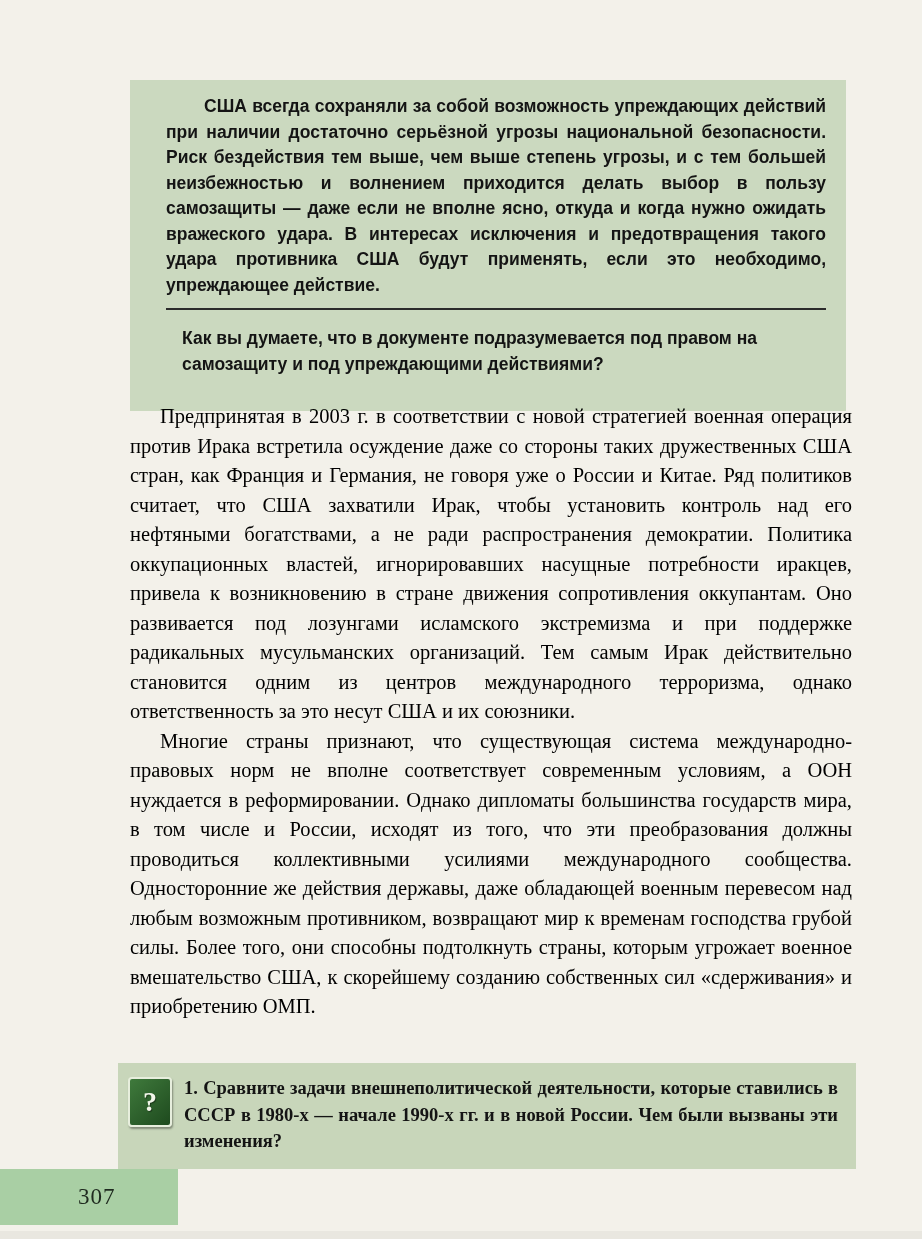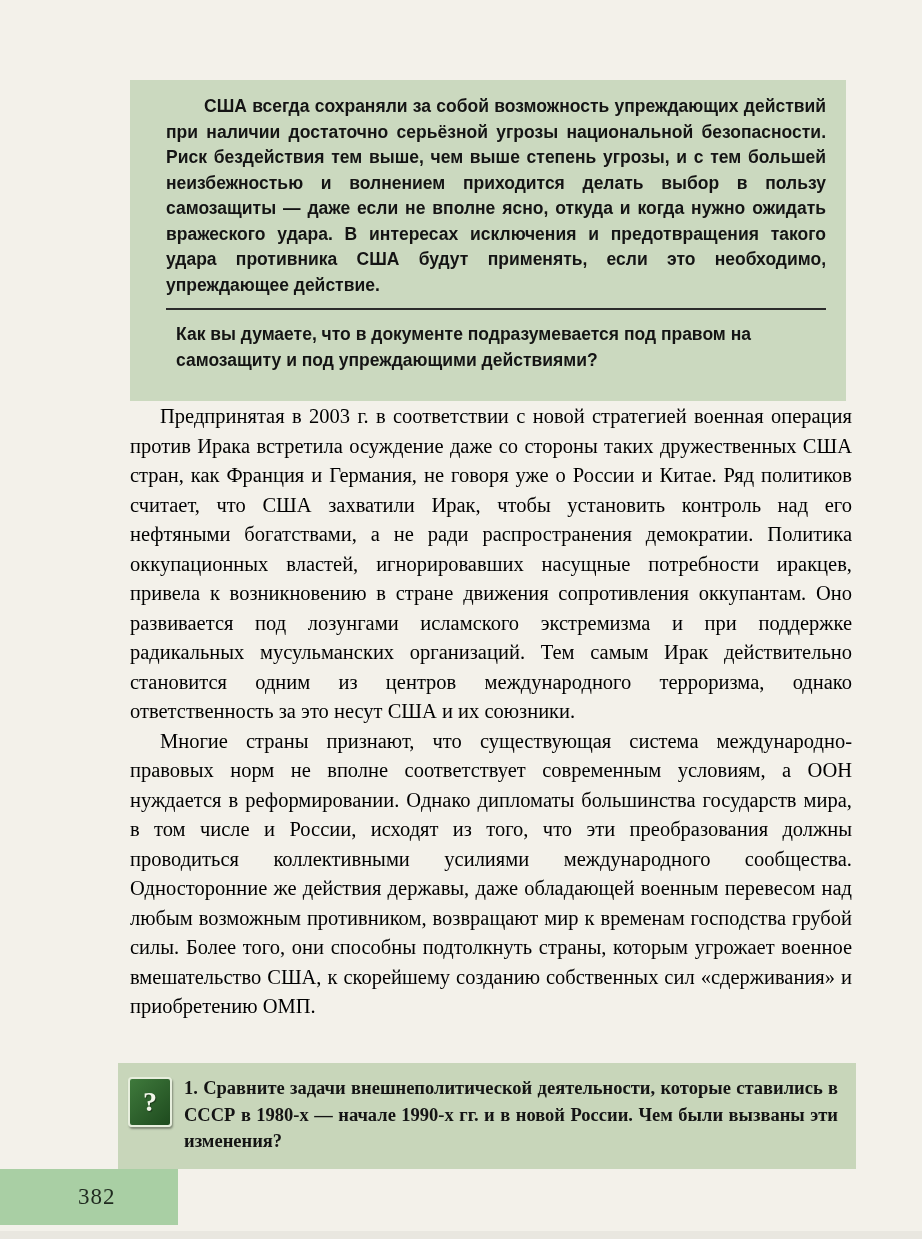--- a/index.html
+++ b/index.html
@@ -33,21 +33,21 @@
     text-align:justify;
     text-indent:38px;
     color:#141414;
   }
   .doc-rule{
     border:none;
     border-top:2px solid #2b2b2b;
     margin:10px 0 12px 0;
   }
   .doc-question{
-    margin:10px;
+    margin:16px;
     font-family:"Liberation Sans", sans-serif;
     font-weight:bold;
     font-size:17.5px;
     line-height:25.5px;
     text-align:left;
     color:#141414;
   }
 
   
   .body-text{
@@ -133,16 +133,16 @@
   </div>
 
   <div class="q-box">
     <div class="q-icon">
       <span>?</span>
     </div>
     <p class="q-text">1. Сравните задачи внешнеполитической деятельности, которые ставились в СССР в 1980-х — начале 1990-х гг. и в новой России. Чем были вызваны эти изменения?</p>
   </div>
 
   <div class="page-tab">
-    <span>382</span>
+    <span>307</span>
   </div>
 
 </div>
 
 </body></html>

